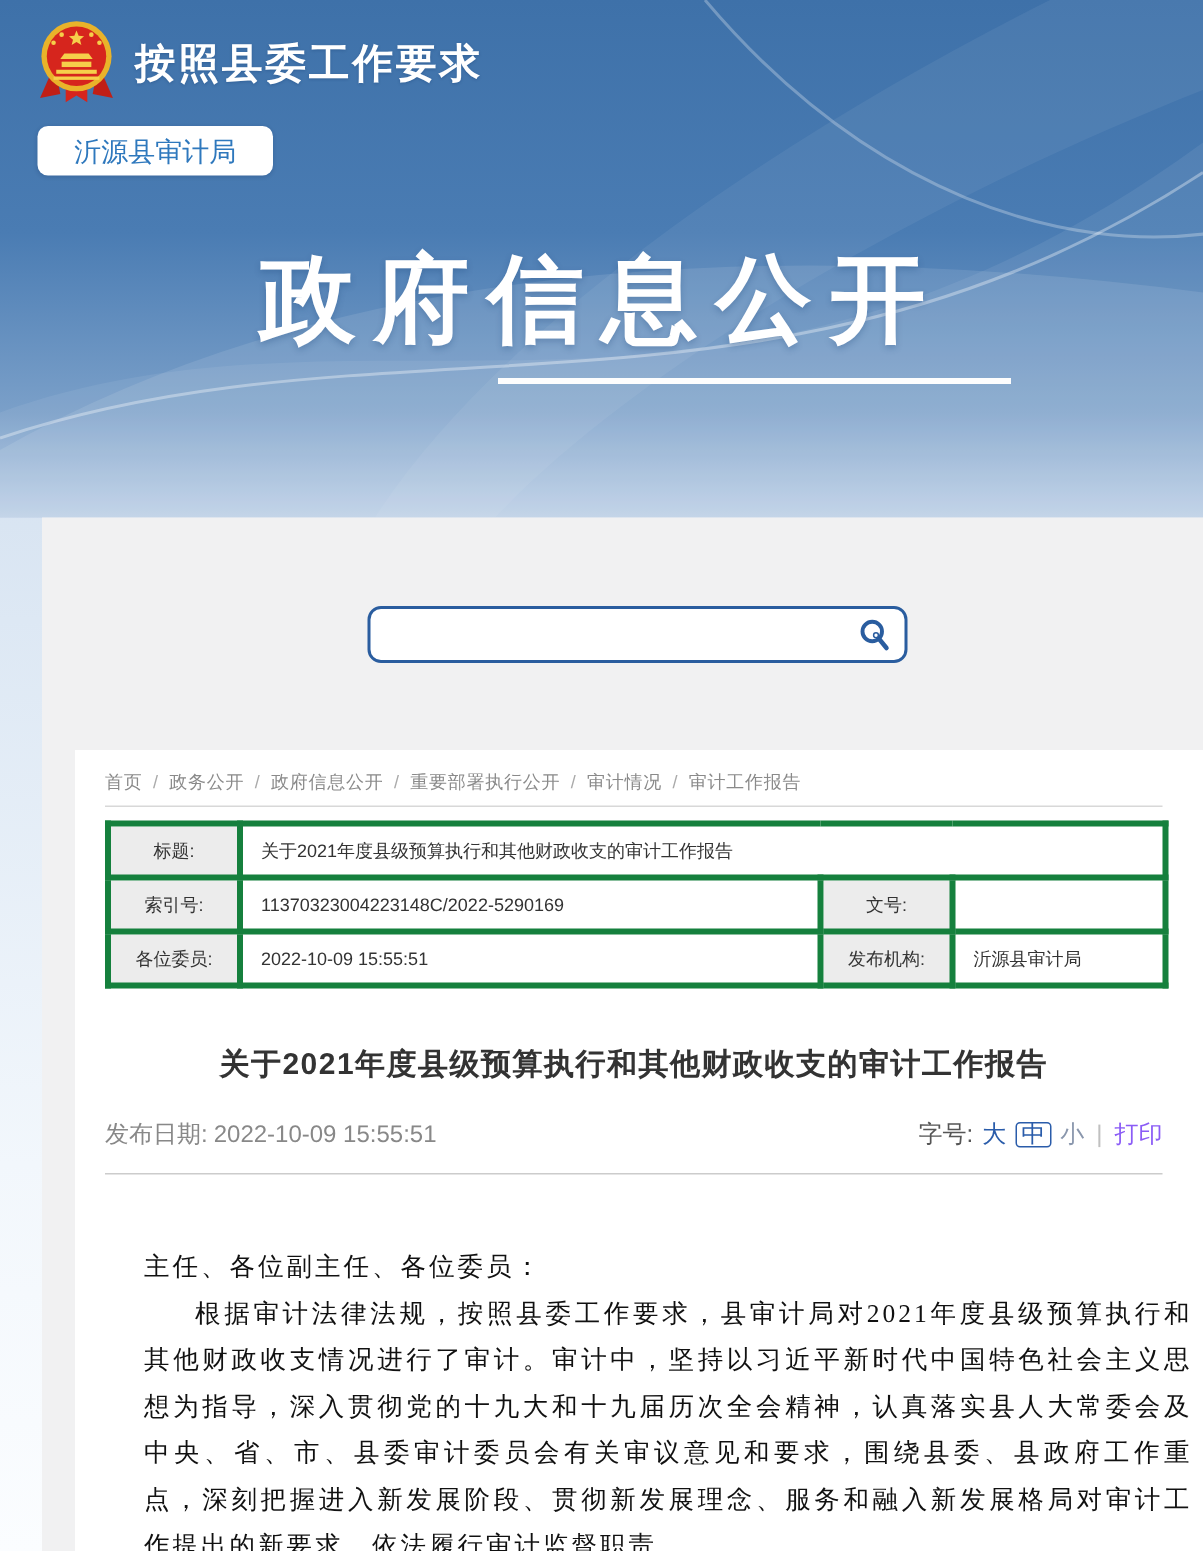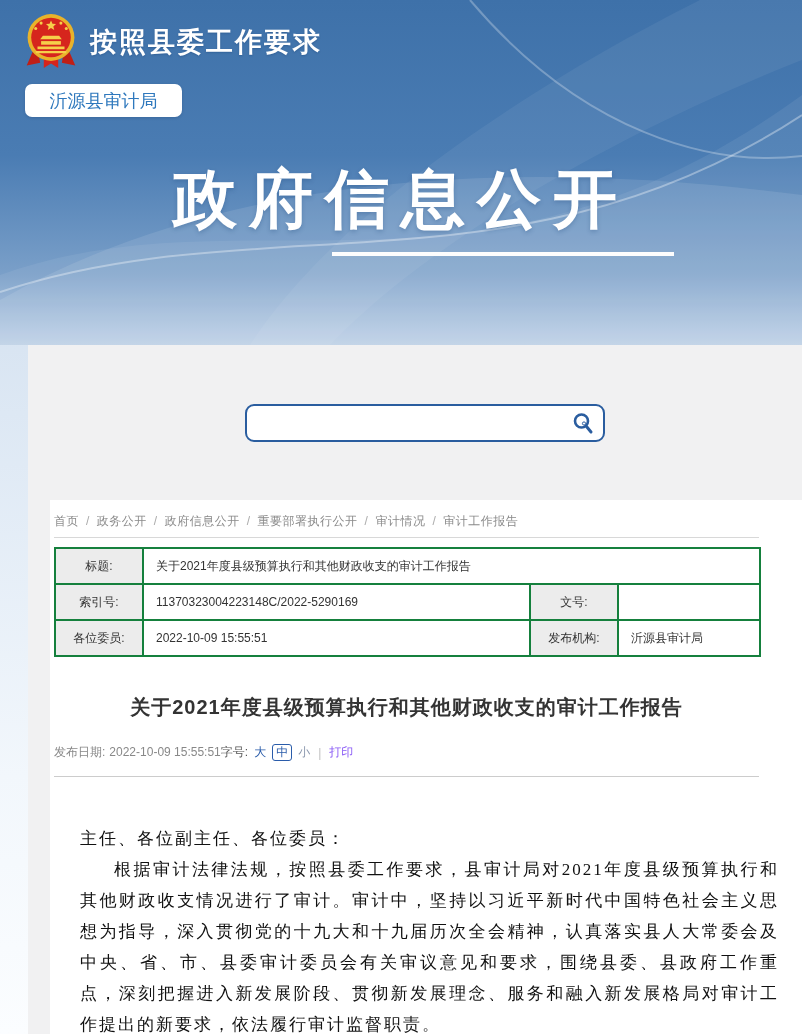--- a/index.html
+++ b/index.html
@@ -34,33 +34,33 @@
   .search-box {
     position:absolute; left:217px; top:59px; width:360px; height:38px;
     background:#ffffff; border:2px solid #2a5d9f; border-radius:9px;
     display:flex; align-items:center; overflow:hidden;
   }
   .search-box input {
     flex:1; height:100%; border:none; outline:none; background:transparent;
     font-size:14px; padding:0 10px; color:#333;
   }
   .search-btn { width:40px; height:100%; border:none; background:transparent; cursor:pointer; display:flex; align-items:center; justify-content:center; padding:0; }
-  .white-panel { position:absolute; left:22px; top:155px; right:0; bottom:0; background:#ffffff; padding:13px 0 0 4px; }
+  .white-panel { position:absolute; left:22px; top:155px; right:0; bottom:0; background:#ffffff; padding:13px 0 0 20px; }
   
   .breadcrumb { font-size:12px; color:#8a8a8a; letter-spacing:.5px; }
   .breadcrumb a { color:#8a8a8a; text-decoration:none; cursor:pointer; }
   .crumb-sep { color:#aaaaaa; margin:0 7px; }
   .breadcrumb-rule { width:705px; border-bottom:1px solid #d8d8d8; margin:7px 0 9px 0; }
   
   .meta-table { width:705px; border-collapse:collapse; table-layout:fixed; font-size:12px; color:#333; }
-  .meta-table td { border:2px solid #15803d; height:36px; padding:0 12px; background:#ffffff; overflow:hidden; white-space:nowrap; }
+  .meta-table td { border:4px solid #15803d; height:36px; padding:0 12px; background:#ffffff; overflow:hidden; white-space:nowrap; }
   .meta-table td.lbl { background:#ececec; text-align:center; padding:0 4px; }
   
   .article-title { width:705px; margin:37px 0 0 0; text-align:center; font-size:20px; font-weight:bold; color:#333333; letter-spacing:1px; }
-  .article-meta { width:705px; margin-top:23px; display:flex; justify-content:flex-start; align-items:center; font-size:12px; color:#888888; }
+  .article-meta { width:705px; margin-top:23px; display:flex; justify-content:space-between; align-items:center; font-size:16px; color:#888888; }
   .pub-date-value { margin-left:4px; }
   .font-controls { display:flex; align-items:center; gap:6px; color:#555555; }
   .fs-opt { cursor:pointer; }
   .fs-large { color:#2a5caa; }
   .fs-medium { color:#2a5caa; border:1px solid #2a5caa; border-radius:3px; padding:0 3px; line-height:15px; }
   .fs-small { color:#8a97ad; }
   .ctrl-sep { color:#c0c0c0; margin:0 2px; }
   .print-btn { color:#8b5cf6; cursor:pointer; }
   .meta-rule { width:705px; border-bottom:1px solid #cccccc; margin-top:15px; }
   

